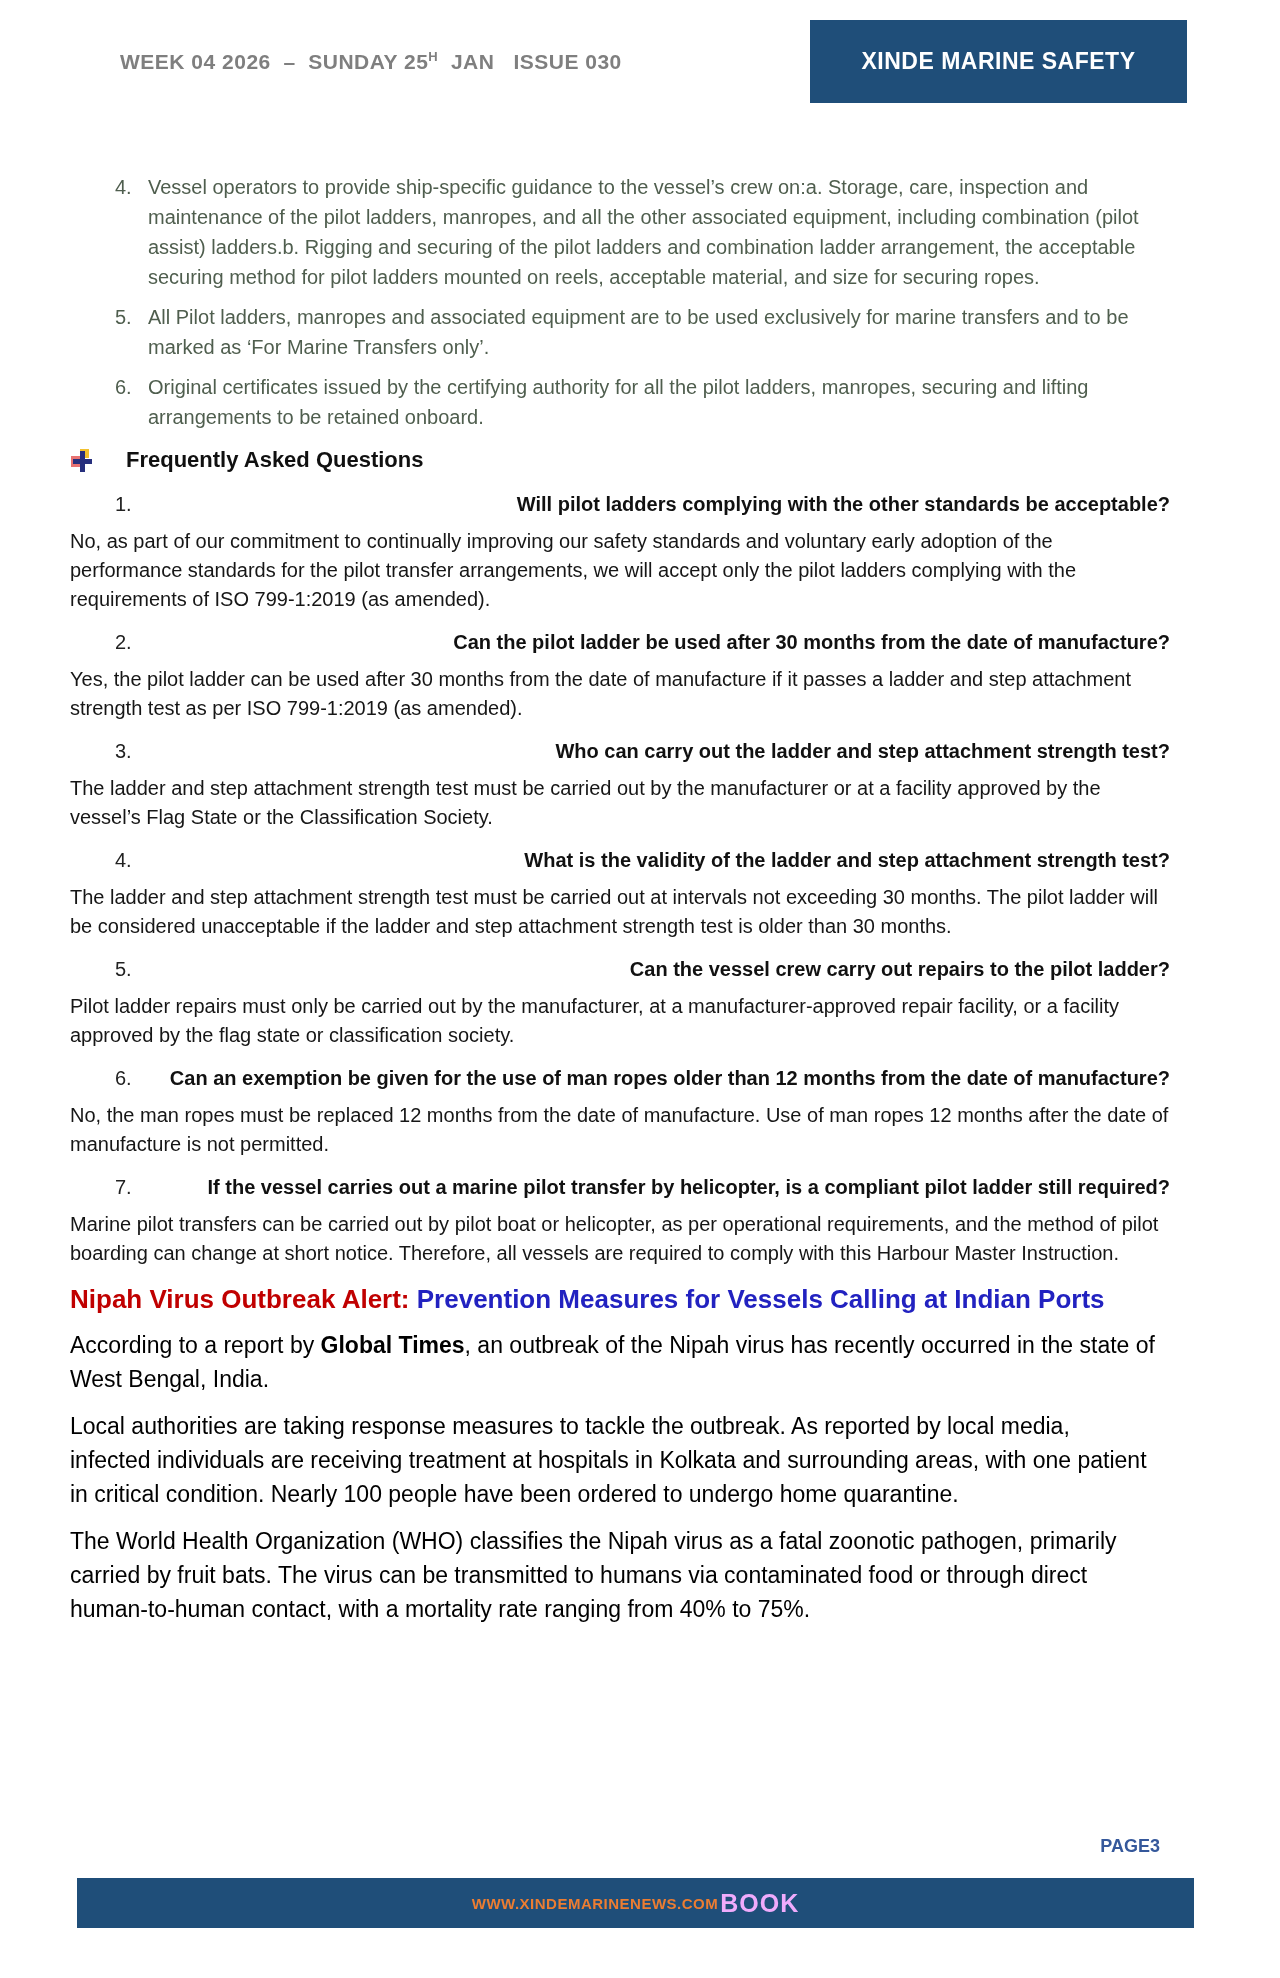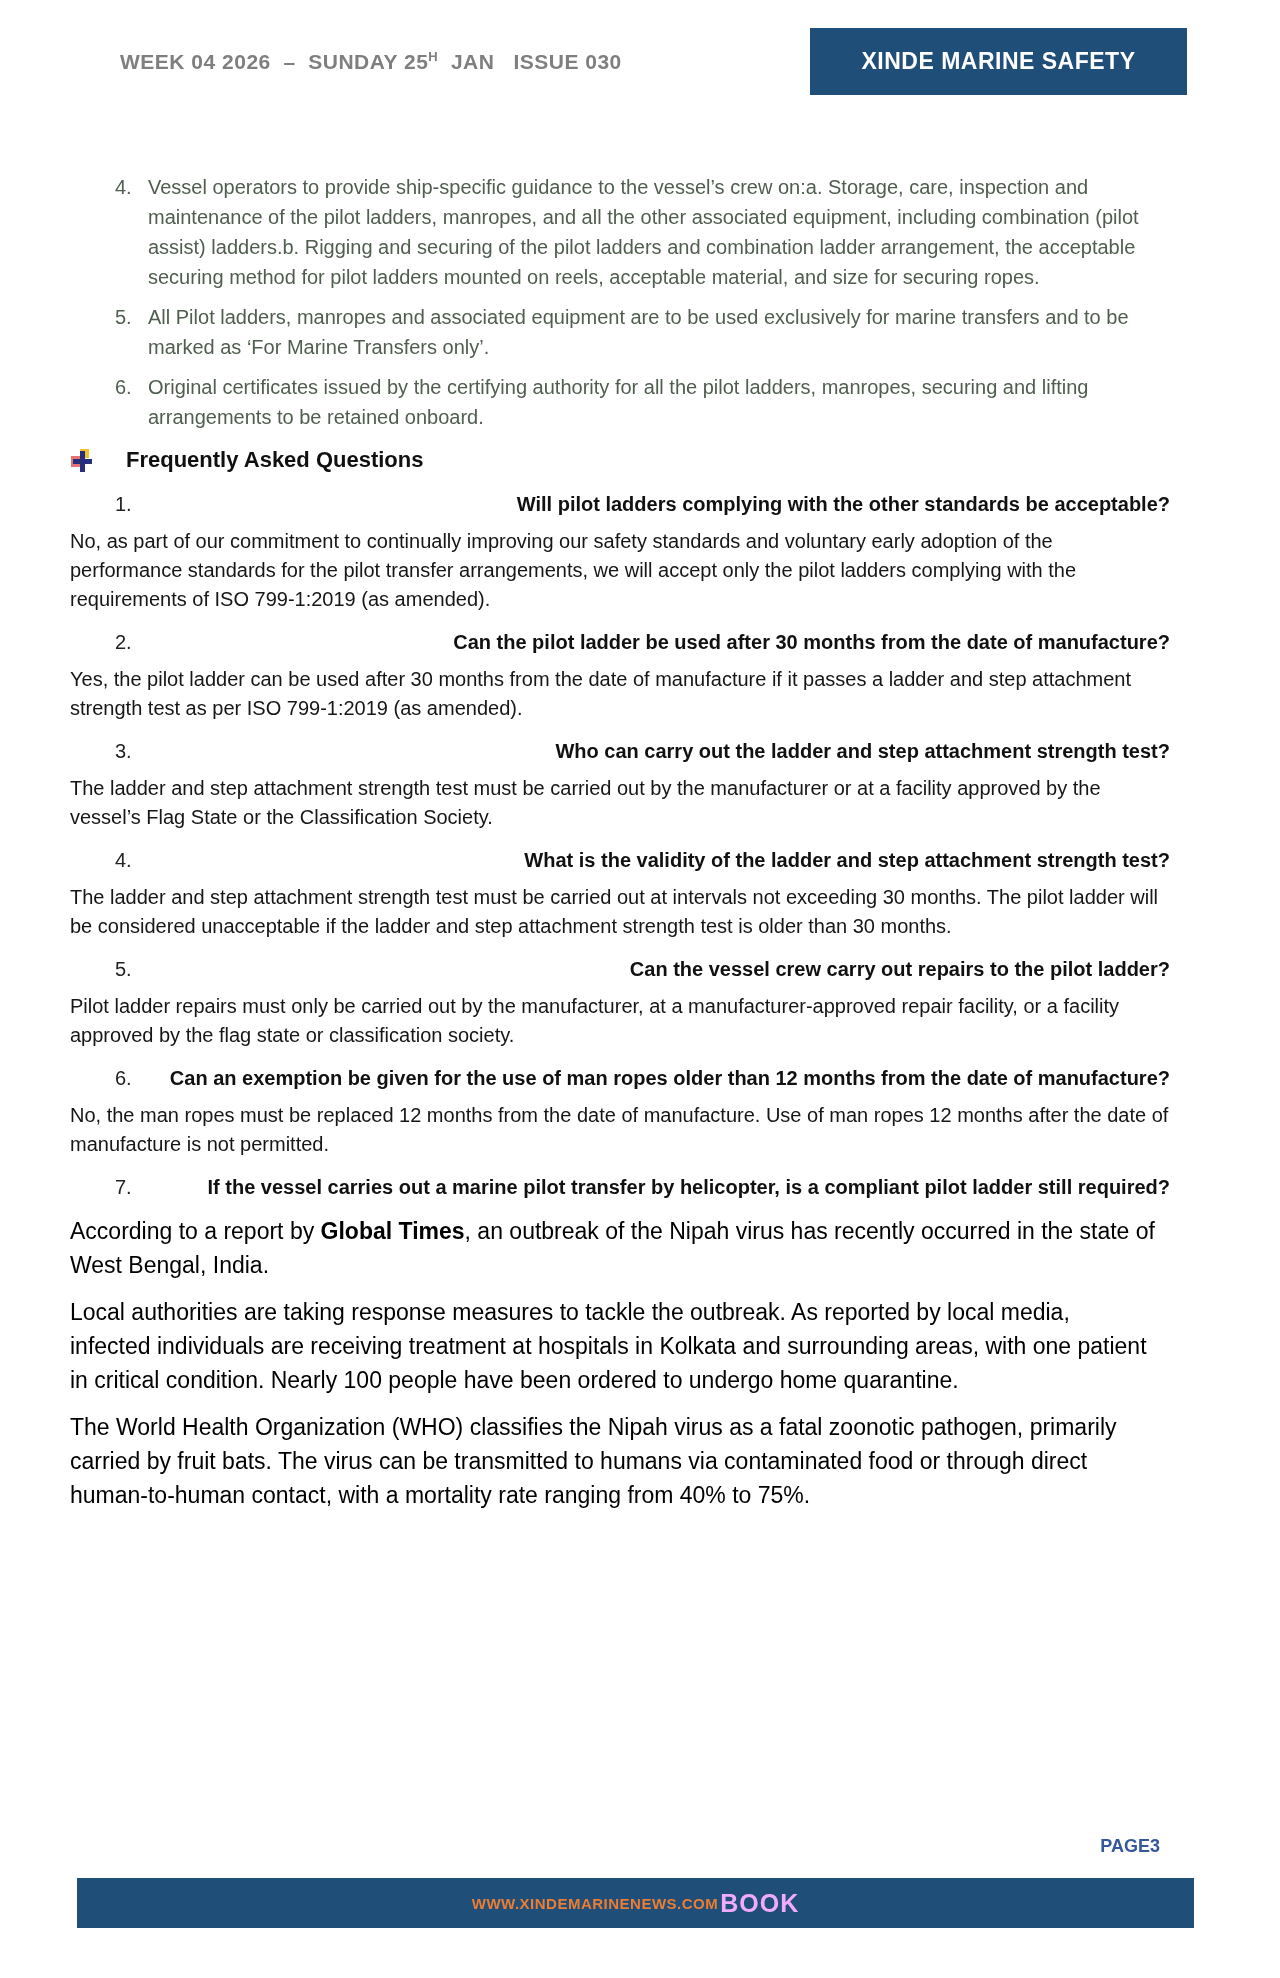--- a/index.html
+++ b/index.html
@@ -6,21 +6,21 @@
   html,body { background:#ffffff; }
   body { font-family:"Liberation Sans", sans-serif; }
   .page { position:relative; width:1280px; height:1978px; background:#ffffff; overflow:hidden;padding-left:16px; }
 
   
   .header-row { position:absolute; top:23px; left:120px; right:93px; height:77px;
                 display:flex; justify-content:space-between; align-items:center; }
   .header-title { color:#7f7f7f; font-weight:bold; font-size:21px; white-space:pre; letter-spacing:0.5px; }
   .header-title sup { font-size:13px; font-weight:bold; }
   .brand-box { background:#1f4e79; color:#ffffff; font-weight:bold; font-size:23px;
-               width:377px; height:67px; display:flex; align-items:center; justify-content:center;
+               width:377px; height:83px; display:flex; align-items:center; justify-content:center;
                letter-spacing:0.5px; }
 
   
   .content { position:absolute; top:172px; left:70px; width:1100px; }
 
   
   .g-row { display:flex; color:#4f5e4e; font-size:20px; line-height:30px; }
   .g-row + .g-row { margin-top:10px; }
   .num { flex:0 0 33px; margin-left:45px; }
   .g-row .txt { flex:1; }
@@ -123,21 +123,23 @@
     <div class="q-row">
       <span class="num">6.</span>
       <span class="q">Can an exemption be given for the use of man ropes older than 12 months from the date of manufacture?</span>
     </div>
     <p class="answer">No, the man ropes must be replaced 12 months from the date of manufacture. Use of man ropes 12 months after the date of manufacture is not permitted.</p>
 
     <div class="q-row">
       <span class="num">7.</span>
       <span class="q">If the vessel carries out a marine pilot transfer by helicopter, is a compliant pilot ladder still required?</span>
     </div>
+    <p class="answer">Marine pilot transfers can be carried out by pilot boat or helicopter, as per operational requirements, and the method of pilot boarding can change at short notice. Therefore, all vessels are required to comply with this Harbour Master Instruction.</p>
 
+    <h2 class="nipah-h"><span class="red">Nipah Virus Outbreak Alert:</span><span class="blue"> Prevention Measures for Vessels Calling at Indian Ports</span></h2>
 
     <p class="nipah-p first"><span>According to a report by </span><b>Global Times</b><span>, an outbreak of the Nipah virus has recently occurred in the state of West Bengal, India.</span></p>
 
     <p class="nipah-p">Local authorities are taking response measures to tackle the outbreak. As reported by local media, infected individuals are receiving treatment at hospitals in Kolkata and surrounding areas, with one patient in critical condition. Nearly 100 people have been ordered to undergo home quarantine.</p>
 
     <p class="nipah-p">The World Health Organization (WHO) classifies the Nipah virus as a fatal zoonotic pathogen, primarily carried by fruit bats. The virus can be transmitted to humans via contaminated food or through direct human-to-human contact, with a mortality rate ranging from 40% to 75%.</p>
 
   </div>
 
   <div class="page-number">

